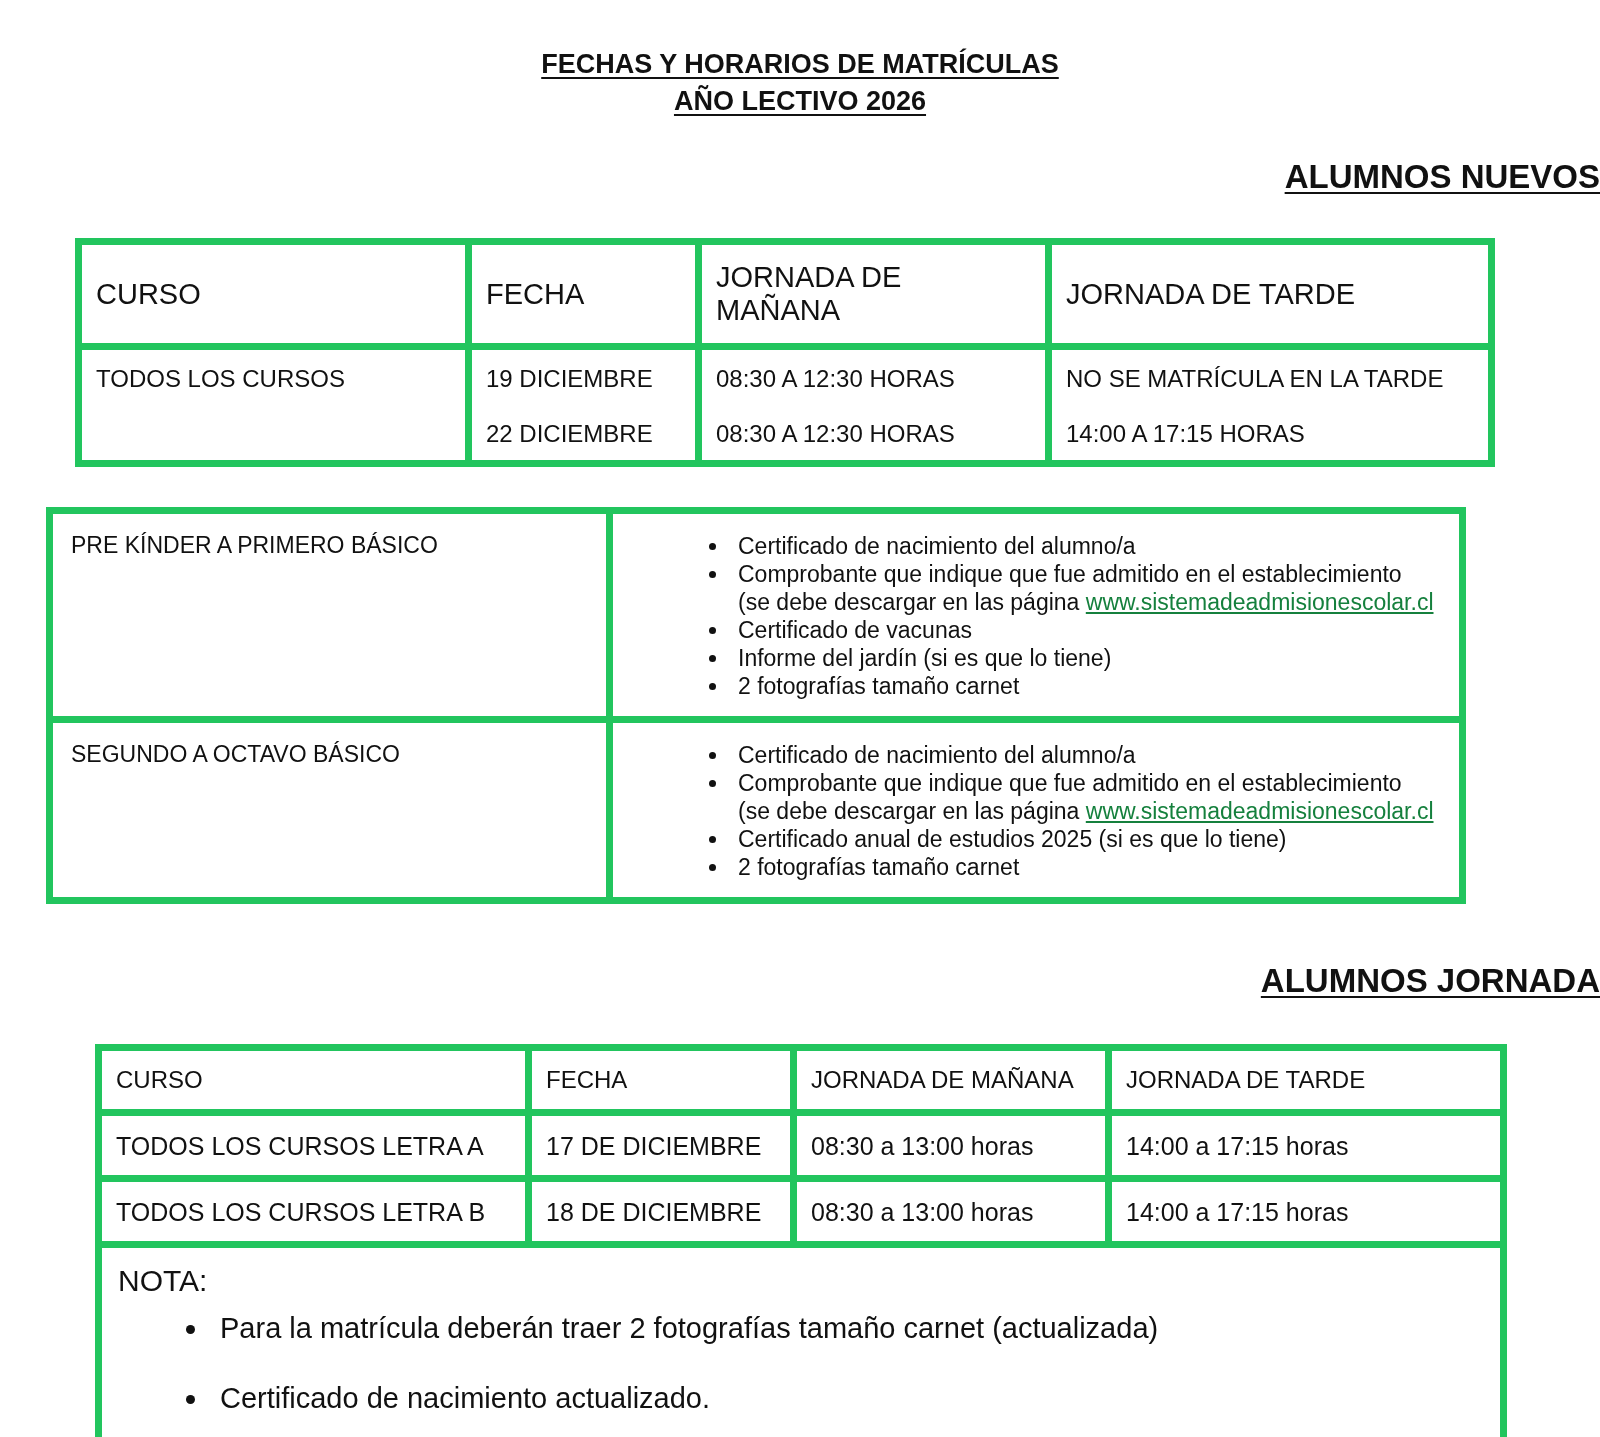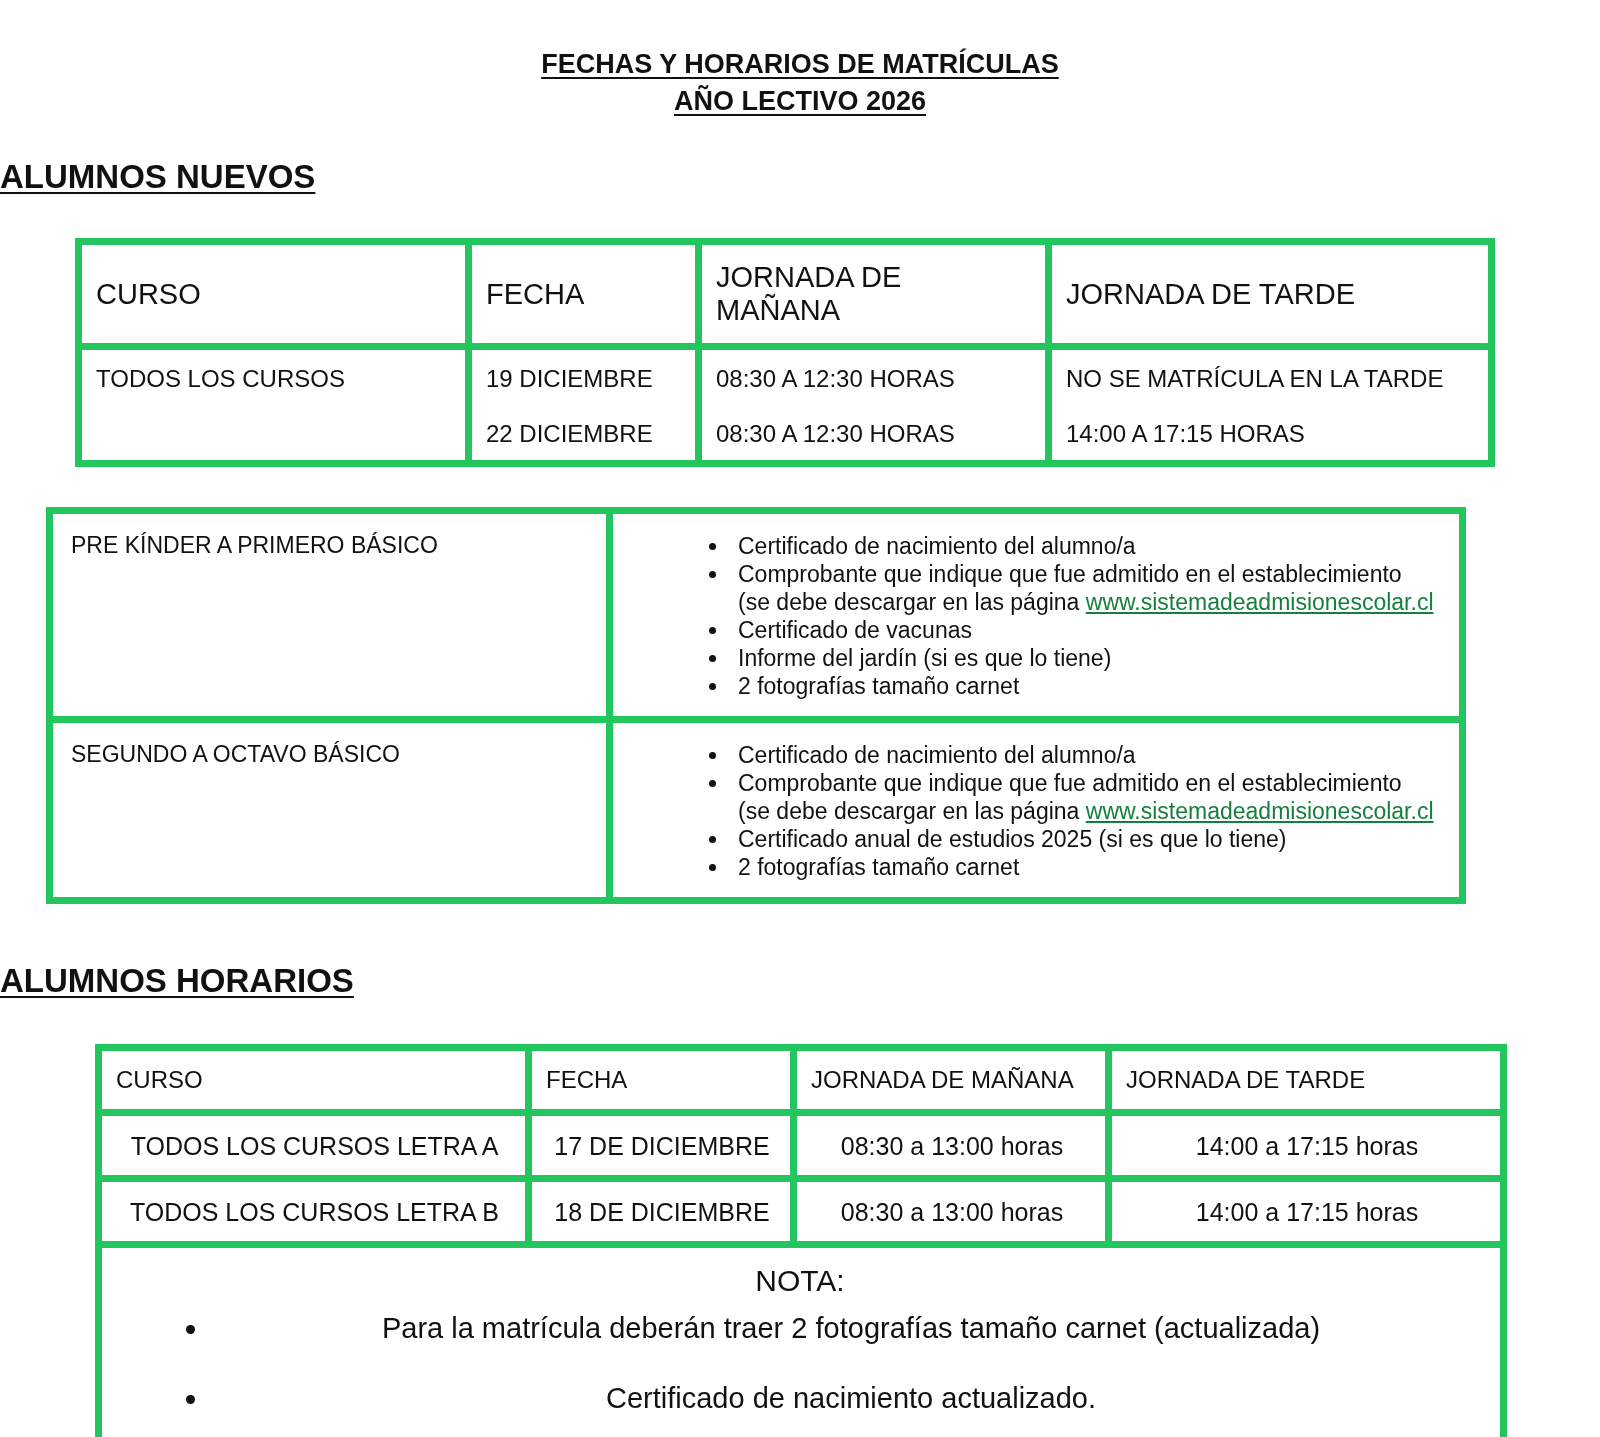--- a/index.html
+++ b/index.html
@@ -18,21 +18,21 @@
     text-align: center;
     font-size: 27px;
     font-weight: bold;
     line-height: 37px;
   }
   .title-line span, .heading span {
     text-decoration: underline;
     text-decoration-thickness: 2px;
     text-underline-offset: 4px;
   }
-  .heading { text-align: left; font-weight: bold; }
+  .heading { text-align: right; font-weight: bold; margin-left: 7px; }
   .heading-nuevos   { margin-top: 38px; font-size: 33px; }
   .heading-docs     { margin-top: 36px; font-size: 31px; }
   .heading-antiguos { margin-top: 58px; font-size: 33px; }
 
   table {
     border-collapse: collapse;
     table-layout: fixed;
     background: #ffffff;
   }
   td, th {
@@ -71,21 +71,21 @@
   .t-docs li { padding-left: 8px; margin: 0; }
   a.doc-link {
     color: #15803d;
     text-decoration: underline;
     cursor: pointer;
   }
 
   
   .t-antiguos { margin: 44px 0 0 95px; width: 1405px; }
   .t-antiguos th { font-size: 24px; padding: 15px 12px 15px 14px; vertical-align: middle; }
-  .t-antiguos td { font-size: 25px; padding: 16px 12px 14px 14px; vertical-align: middle; text-align: center; }
+  .t-antiguos td { font-size: 25px; padding: 16px 12px 14px 14px; vertical-align: middle; }
   .col-a1 { width: 430px; } .col-a2 { width: 265px; }
   .col-a3 { width: 315px; } .col-a4 { width: 395px; }
 
   .nota-cell { padding: 14px 18px 26px 16px !important; vertical-align: top !important; }
   .nota-label { font-size: 30px; line-height: 38px; }
   .nota-list {
     margin: 10px 0 0 0;
     padding-left: 92px;
     list-style-type: disc;
     font-size: 29px;
@@ -167,21 +167,21 @@
           </li>
           <li>Certificado anual de estudios 2025 (si es que lo tiene)</li>
           <li>2 fotografías tamaño carnet</li>
         </ul>
       </td>
     </tr>
   </tbody>
     </table>
 
   <div class="heading heading-antiguos">
-    <span>ALUMNOS HORARIOS</span>
+    <span>ALUMNOS JORNADA</span>
   </div>
 
   <table class="t-antiguos">
     <tbody>
         <tr>
       <th class="col-a1">CURSO</th>
       <th class="col-a2">FECHA</th>
       <th class="col-a3">JORNADA DE MAÑANA</th>
       <th class="col-a4">JORNADA DE TARDE</th>
     </tr>

